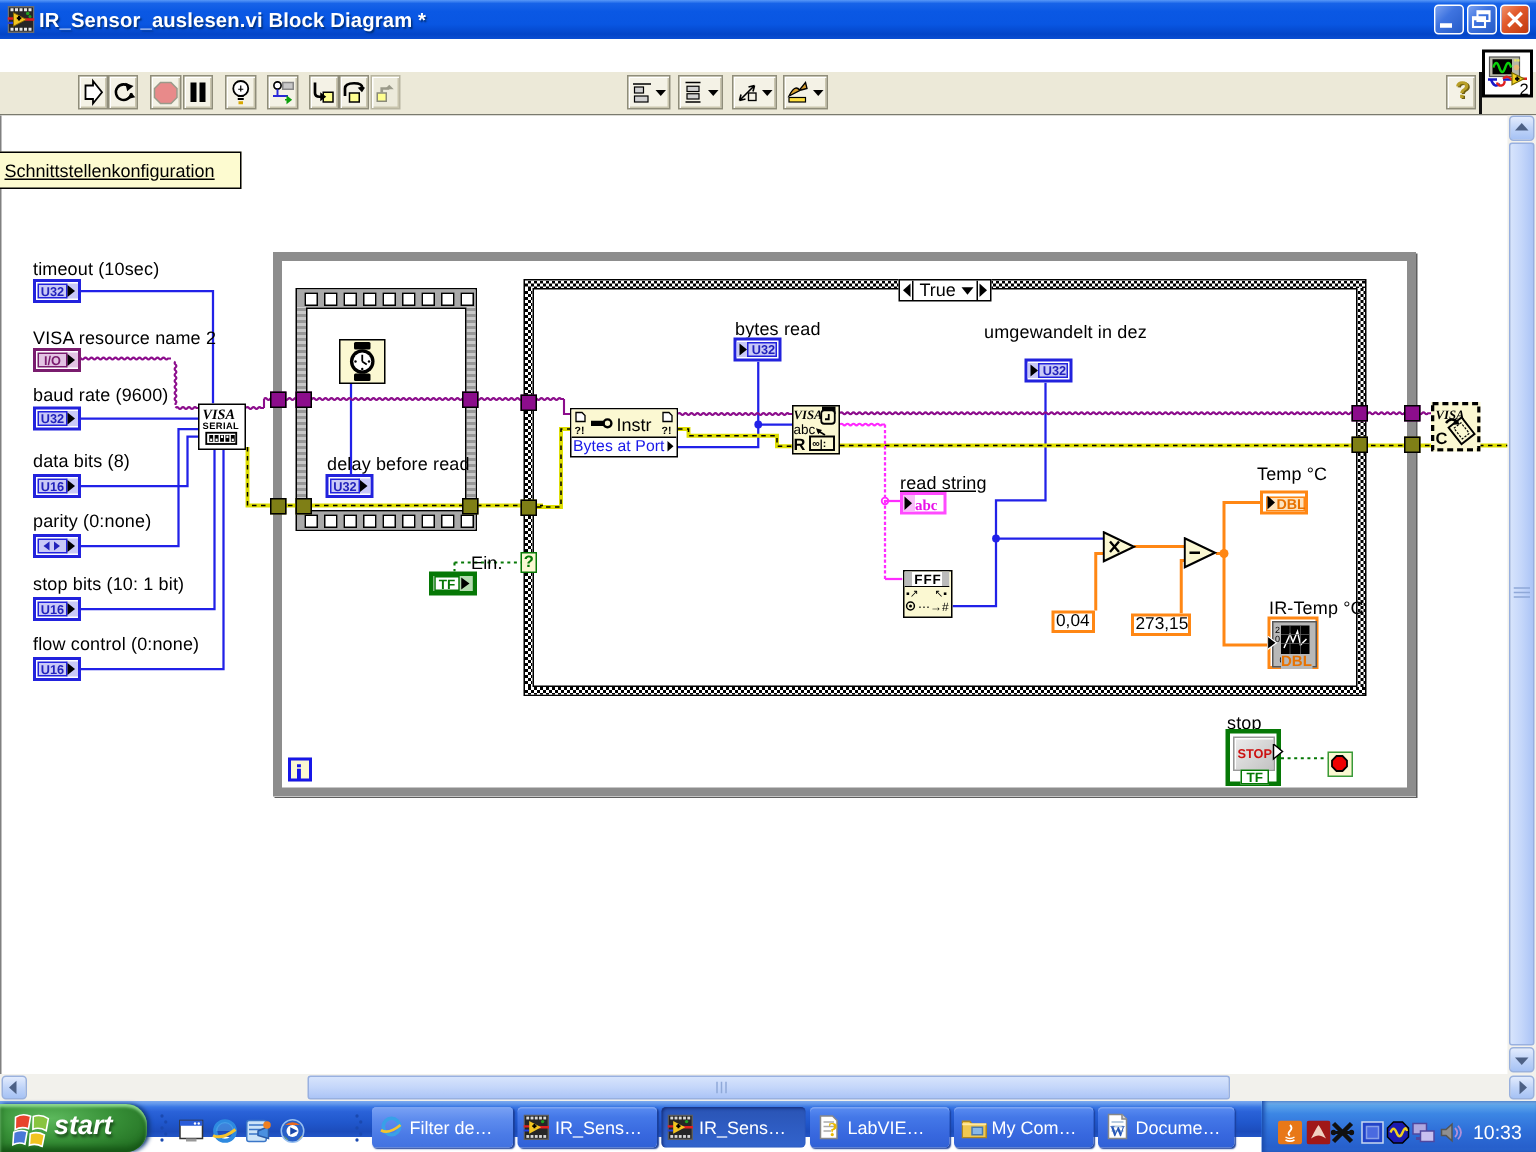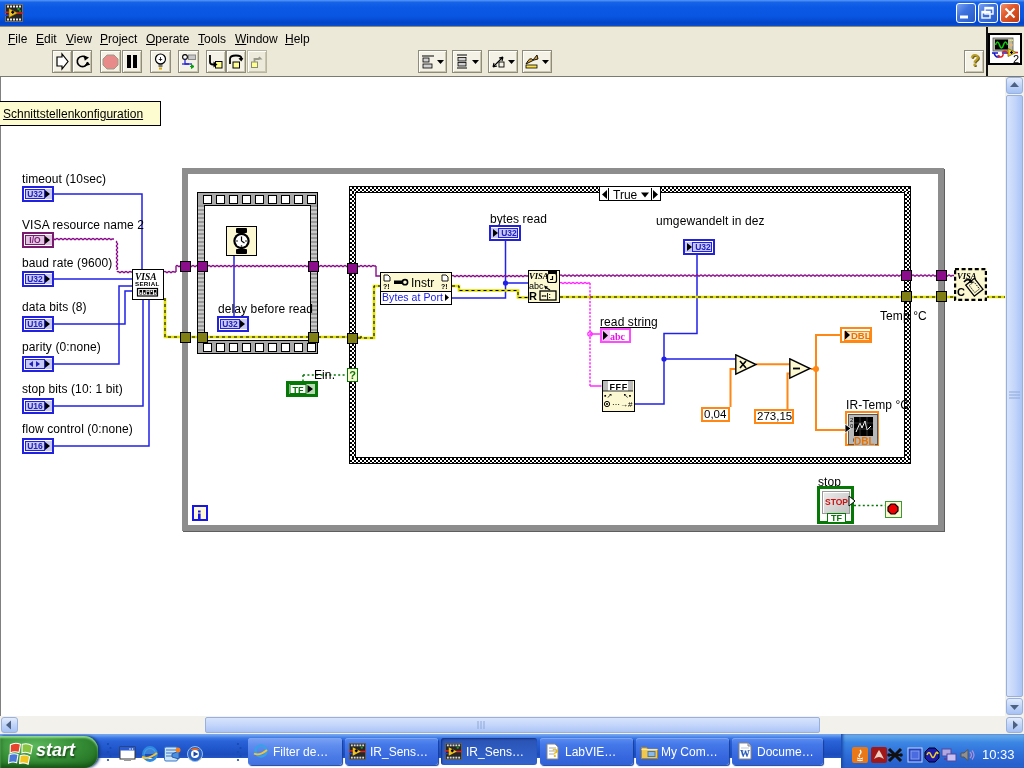--- a/index.html
+++ b/index.html
@@ -47,46 +47,36 @@
           <rect x="14" y="14.5" width="2" height="2"></rect>
         </g>
 <path d="M0,7.5 h5 v1.6 h-5 z" fill="#e02020"></path>
         <path d="M10,8.2 h8 v1.6 h-8 z" fill="#e02020"></path>
 <path d="M0,10.5 h4 v1.5 h-4 z" fill="#2040e0"></path>
 <path d="M4,4.5 L12.5,9 L4,13.5 z" fill="#f2c420" stroke="#8a6a00" stroke-width="0.6"></path>
 <path d="M6.2,8.2 h3 M7.7,6.7 v3" stroke="#000" stroke-width="1.4"></path>
 <circle cx="13.5" cy="5" r="1.2" fill="#20a020"></circle>
         <circle cx="15" cy="7" r="1" fill="#20a020"></circle>
       </svg>
+      <div class="ab ttl">IR_Sensor_auslesen.vi Block Diagram *</div>
       <div class="ab winbtn" style="left:956px;background:linear-gradient(135deg,#7ba2f0,#3f74e0 40%,#255bc8)">
 <svg width="18" height="18">
           <rect x="3" y="11.5" width="8" height="3" fill="#fff"></rect>
         </svg></div>
       <div class="ab winbtn" style="left:978px;background:linear-gradient(135deg,#7ba2f0,#3f74e0 40%,#255bc8)">
 <svg width="18" height="18">
           <rect x="6" y="3.5" width="8" height="6.5" fill="none" stroke="#fff" stroke-width="1.4"></rect>
 <rect x="6" y="3.5" width="8" height="2" fill="#fff"></rect>
           <rect x="3" y="7.5" width="8" height="6.5" fill="none" stroke="#fff" stroke-width="1.4"></rect>
 <rect x="3" y="7.5" width="8" height="2" fill="#fff"></rect>
         </svg></div>
       <div class="ab winbtn" style="left:1000px;background:linear-gradient(135deg,#f0926a,#e25a2c 40%,#c03a10)">
 <svg width="18" height="18">
           <path d="M4.5,4.5 L13.5,13.5 M13.5,4.5 L4.5,13.5" stroke="#fff" stroke-width="2.2"></path>
         </svg></div>
-    </div>
-    <div class="ab" id="menubar">
-      <div class="ab" style="left:986px;top:0;width:2px;height:22px;background:#111;"></div>
-      <span style="left:8px"><u>F</u>ile</span>
-      <span style="left:36px"><u>E</u>dit</span>
-      <span style="left:66px"><u>V</u>iew</span>
-      <span style="left:100px"><u>P</u>roject</span>
-      <span style="left:146px"><u>O</u>perate</span>
-      <span style="left:198px"><u>T</u>ools</span>
-      <span style="left:235px"><u>W</u>indow</span>
-      <span style="left:285px"><u>H</u>elp</span>
     </div>
     <div class="ab" id="toolbar">
       <div class="ab tbtn" style="left:52px;width:20px;"><svg width="18" height="21">
           <path d="M4,6 h5 v-3 l6,7.5 -6,7.5 v-3 h-5 z" fill="#fff" stroke="#000" stroke-width="1.2"></path>
         </svg></div>
       <div class="ab tbtn" style="left:72px;width:20px;"><svg width="18" height="21">
 <path d="M13.5,7.2 A5.2,5.2 0 1 0 14.6,11.2" fill="none" stroke="#000" stroke-width="1.7"></path>
 <path d="M10.5,4.2 l5.5,2.2 -4.2,3.4 z" fill="#000"></path>
 <path d="M17.2,13.8 l-5.8,1.4 3.2,-4.4 z" fill="#000"></path>
         </svg></div>
@@ -471,21 +461,21 @@
 <span class="ab" style="left:1px;top:-1px;font-size:11.5px;">273,15</span>
       </div>
       <svg class="ab" style="left:735px;top:277px" width="23" height="22">
 <path d="M0.8,0.8 L0.8,20.2 L21,10.5 z" fill="#fbf8d2" stroke="#000" stroke-width="1.4"></path>
 <path d="M5,7 l6,7 M11,7 l-6,7" stroke="#000" stroke-width="1.6"></path>
       </svg>
       <svg class="ab" style="left:789px;top:281px" width="23" height="22">
 <path d="M0.8,0.8 L0.8,20.2 L21,10.5 z" fill="#fbf8d2" stroke="#000" stroke-width="1.4"></path>
 <path d="M4,10.5 h7" stroke="#000" stroke-width="1.8"></path>
       </svg>
-      <div class="lbl" style="left:838px;top:232px;margin-left:42px;">Temp °C</div>
+      <div class="lbl" style="left:838px;top:232px;">Temp °C</div>
       <div class="ab" style="left:840px;top:250px;width:32px;height:16px;border:2px solid #ff8714;background:#fff;box-sizing:border-box;">
 <div class="ab" style="left:2px;top:2px;width:24px;height:8px;border:1px solid #ff8714;background:#fde3be;"></div>
 <svg class="ab" style="left:0;top:0" width="28" height="12">
 <path d="M3,1.5 l5,4.5 -5,4.5 z" fill="#000"></path>
 <text x="9" y="10" font-size="9.5" font-weight="bold" fill="#e87200" font-family="Liberation Sans">DBL</text>
         </svg>
       </div>
       <div class="lbl" style="left:846px;top:321px;">IR-Temp °C</div>
       <div class="ab" style="left:845px;top:334px;width:34px;height:35px;border:2px solid #ff8714;background:#fff;box-sizing:border-box;">
 <div class="ab" style="left:1px;top:1px;width:28px;height:29px;background:#b8b8b8;border:1px solid #555;">

